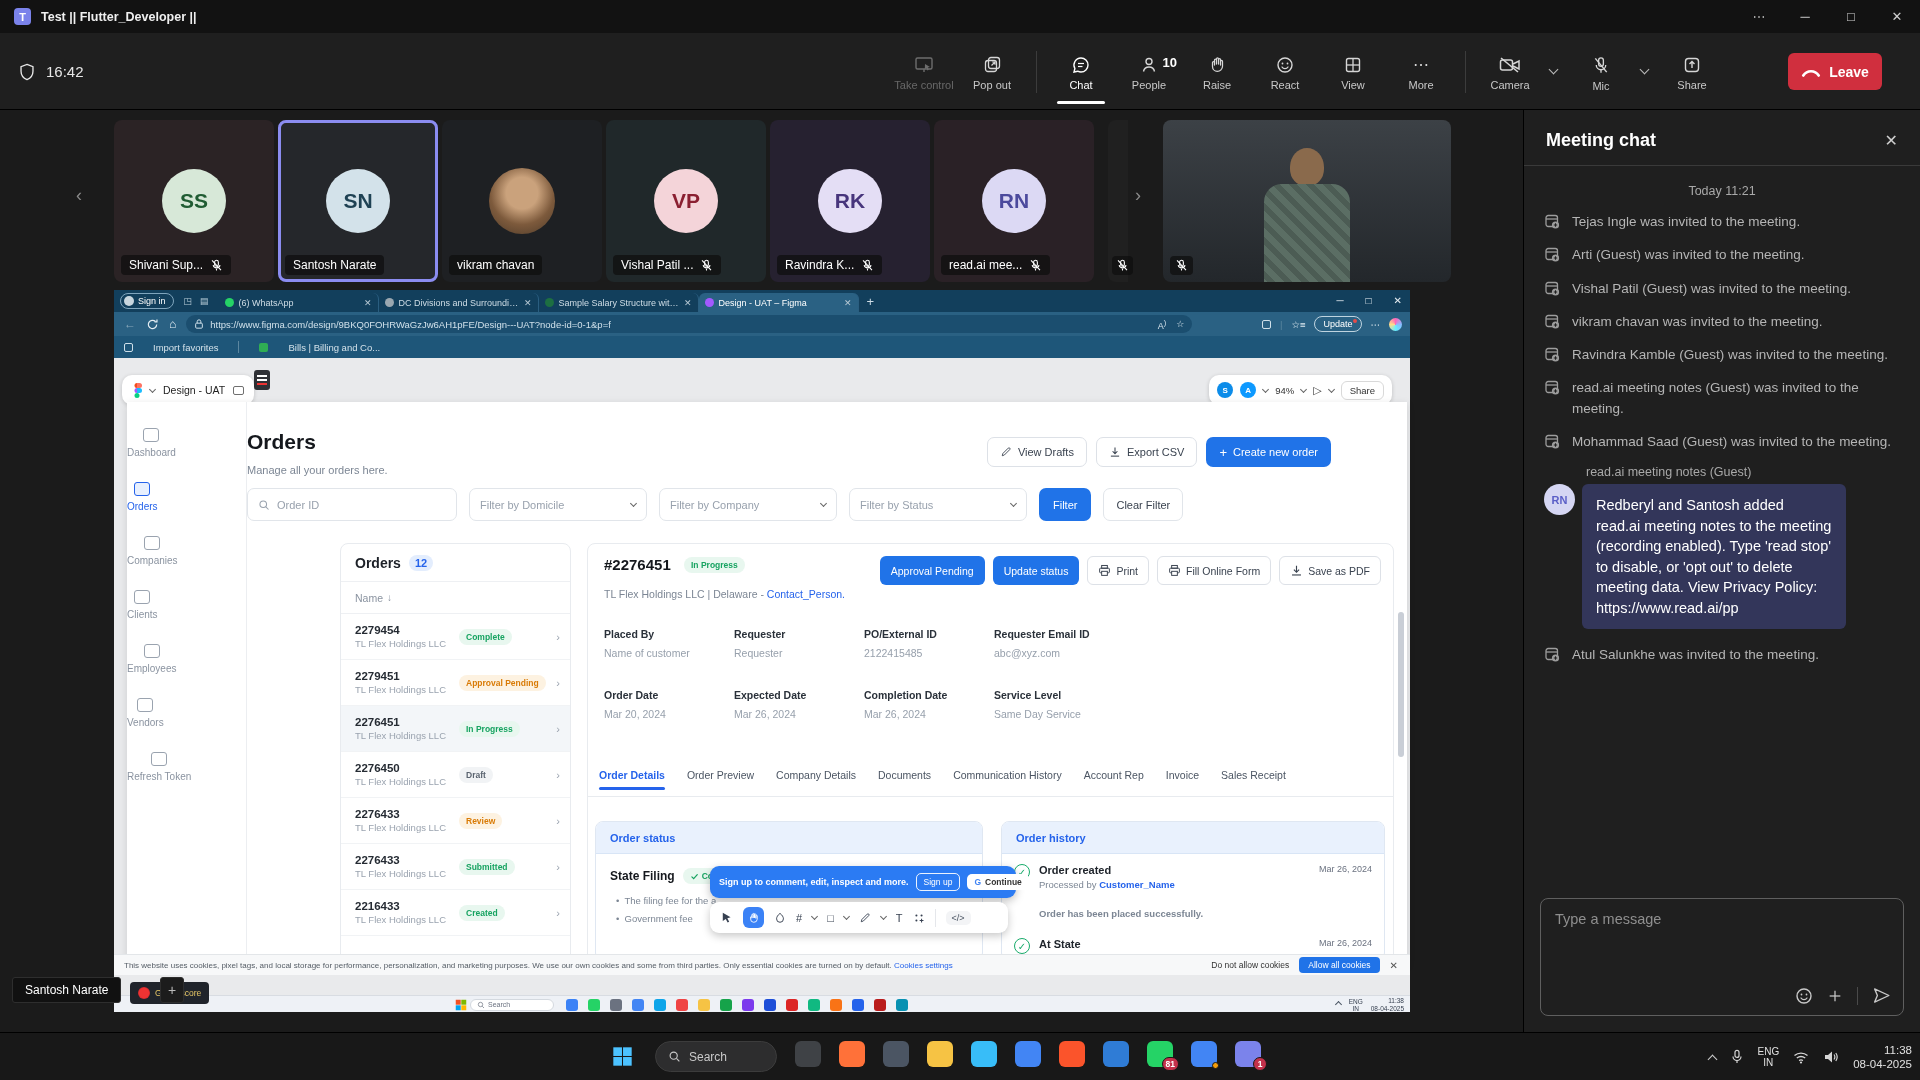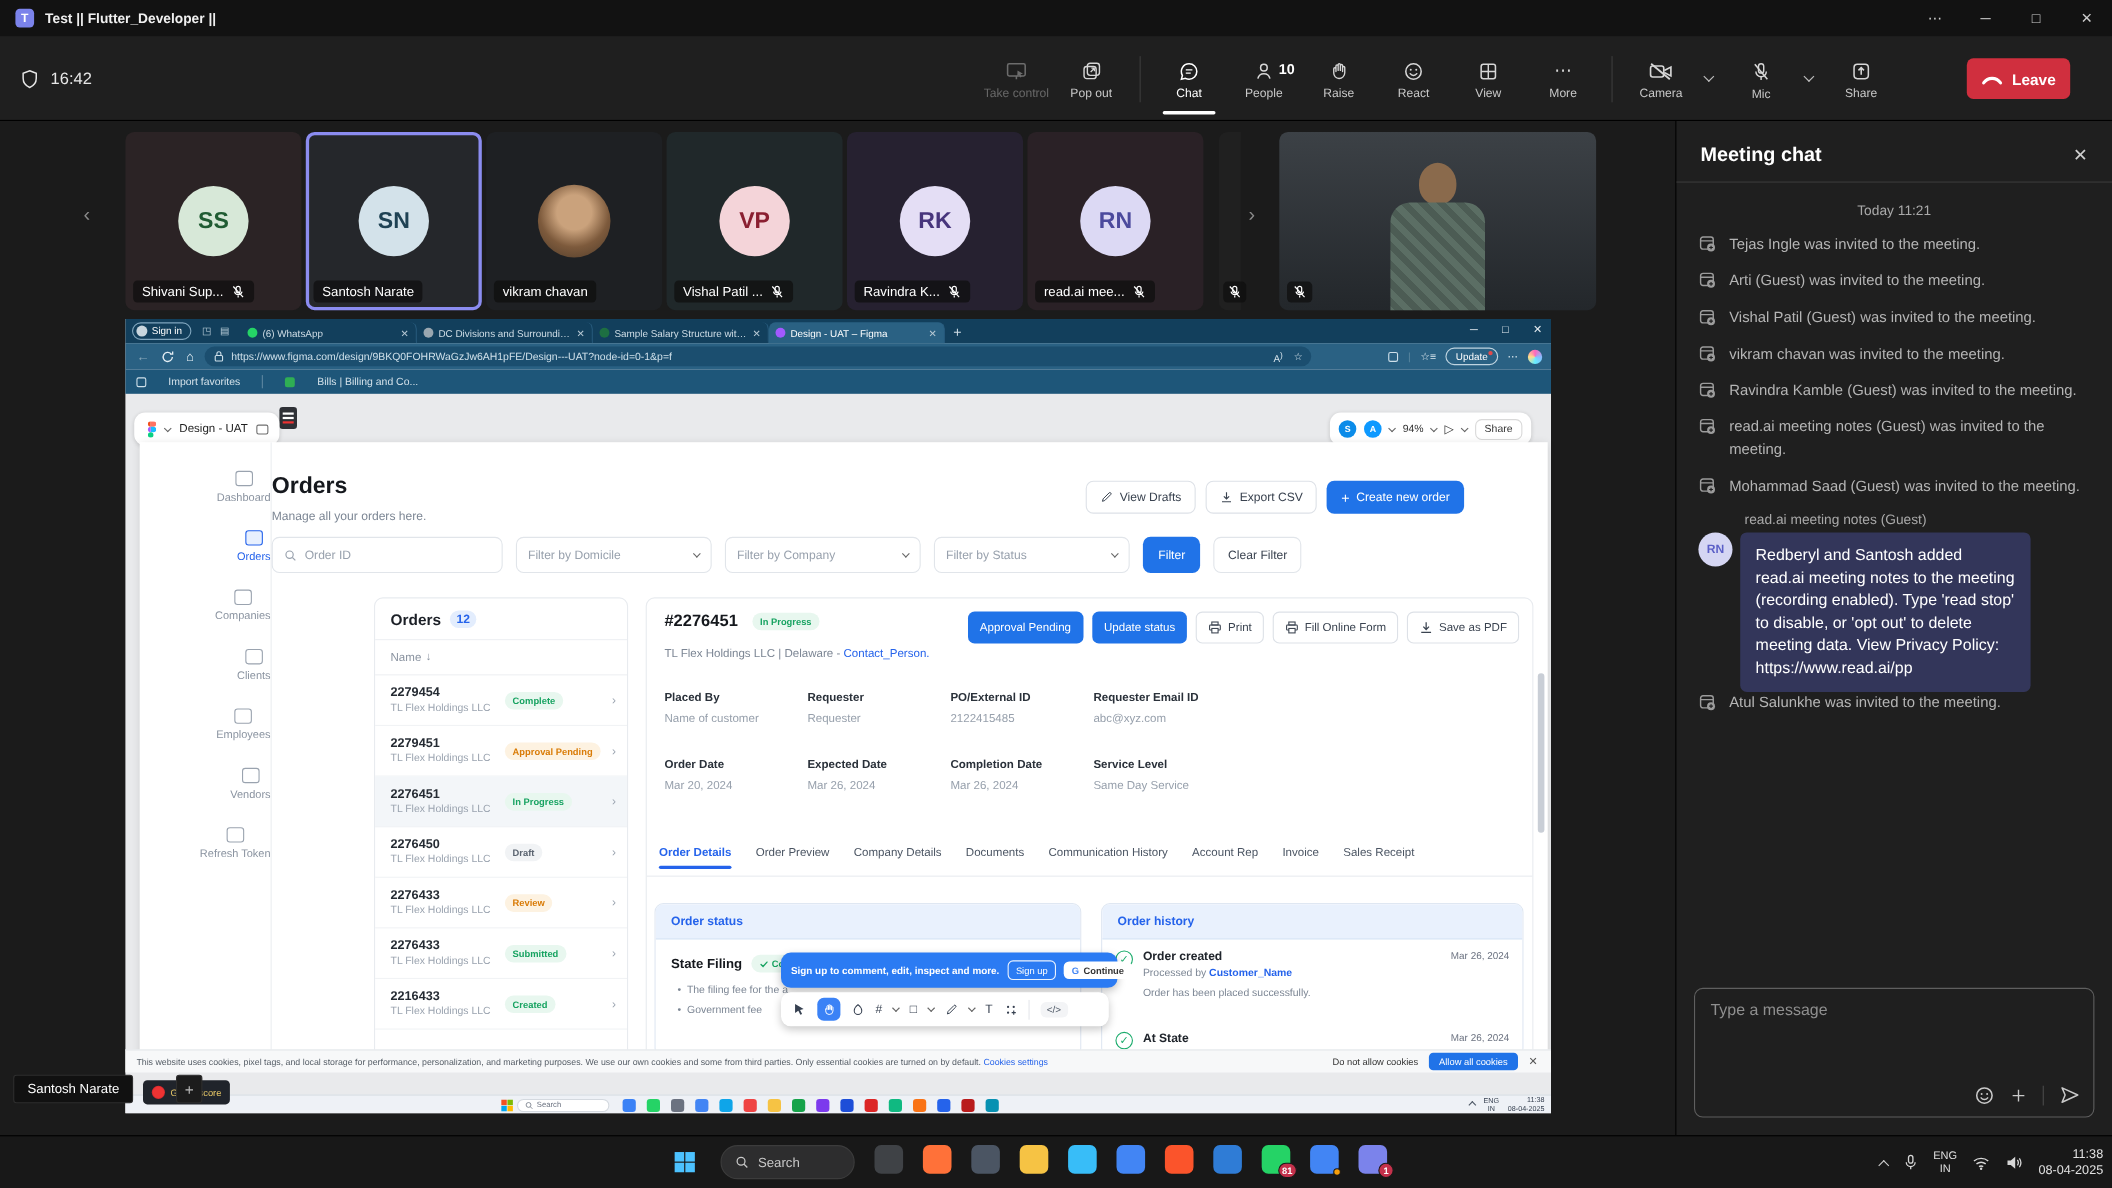--- a/index.html
+++ b/index.html
@@ -83,21 +83,21 @@
   .fg-panel-ic { width:11px; height:9px; border:1.2px solid #6f6f6f; border-radius:2px; }
   .fg-av { width:16px; height:16px; border-radius:50%; color:#fff; font-size:8px; font-weight:bold; display:flex; align-items:center; justify-content:center; }
   .fg-zoom { font-size:9.5px; color:#333; }
   .fg-share { border:1px solid #d9d9d9; border-radius:6px; font-size:9.5px; color:#333; padding:3px 8px; }
   .chev-s { display:inline-block; width:5px; height:5px; border-right:1.3px solid #666; border-bottom:1.3px solid #666; transform:rotate(45deg); margin-top:-2px; }
   .canvas-logo { position:absolute; left:140px; top:80px; width:16px; height:20px; background:#2f3136; border-radius:3px; }
   .canvas-logo::after { content:""; position:absolute; left:3px; top:5px; width:10px; height:2px; background:#fff; box-shadow:0 4px 0 #fff, 0 8px 0 #e33; }
 
   
   .frame { position:absolute; left:13px; top:112px; width:1280px; height:563px; background:#fff; box-shadow:0 2px 8px rgba(0,0,0,.12); overflow:hidden; }
-  .sidebar { position:absolute; left:0; top:0; width:120px; height:563px; border-right:1px solid #eceef1; padding-top:26px; display:flex; flex-direction:column; gap:24px; align-items:flex-end; }
+  .sidebar { position:absolute; left:0; top:0; width:120px; height:563px; border-right:1px solid #eceef1; padding-top:26px; display:flex; flex-direction:column; gap:24px; align-items:flex-start; }
   .sb-item { display:flex; flex-direction:column; align-items:center; gap:5px; color:#8a93a0; font-size:10px; }
   .sb-item .sb-ic { width:16px; height:14px; border:1.6px solid #9aa3af; border-radius:3px; }
   .sb-item.active { color:#2563eb; }
   .sb-item.active .sb-ic { border-color:#2563eb; background:#e8f0fe; }
   .main { position:absolute; left:100px; top:0; width:1180px; height:563px; }
   .pg-title { position:absolute; left:20px; top:28px; font-size:21px; font-weight:bold; color:#15181d; }
   .pg-sub { position:absolute; left:20px; top:62px; font-size:11px; color:#7c8694; }
   .hdr-btns { position:absolute; right:76px; top:35px; display:flex; gap:9px; }
   .w-btn { height:30px; border:1px solid #dde1e7; border-radius:7px; background:#fff; display:flex; align-items:center; gap:6px; padding:0 12px; font-size:11px; color:#3a4350; }
   .b-btn { height:30px; border-radius:7px; background:#2073e8; color:#fff; display:flex; align-items:center; gap:6px; padding:0 13px; font-size:11px; }
@@ -150,21 +150,21 @@
   .sp-head { height:32px; background:#e9f1fd; border-bottom:1px solid #d8e5f6; display:flex; align-items:center; padding:0 14px; font-size:11px; font-weight:bold; color:#2563eb; }
   .sf-row { position:absolute; left:14px; top:46px; display:flex; align-items:center; gap:8px; }
   .sf-name { font-size:12px; font-weight:bold; color:#15181d; }
   .sf-badge { font-size:8.5px; font-weight:bold; color:#17a361; background:#e8f7ef; border-radius:8px; padding:3px 7px; display:flex; gap:3px; align-items:center; }
   .sf-bul { position:absolute; left:20px; font-size:9.5px; color:#7c8694; }
   .h-entry { position:absolute; left:12px; right:12px; display:flex; gap:9px; }
   .h-check { width:16px; height:16px; border:1.6px solid #19ab6b; border-radius:50%; color:#19ab6b; font-size:10px; display:flex; align-items:center; justify-content:center; flex:0 0 16px; }
   .h-title { font-size:11px; font-weight:bold; color:#20252c; }
   .h-sub { font-size:9.5px; color:#7c8694; margin-top:3px; }
   .h-sub b { color:#2563eb; }
-  .h-note { font-size:9.5px; color:#7c8694; margin-top:7px; }
+  .h-note { font-size:9.5px; color:#7c8694; margin-top:18px;font-weight:bold; }
   .h-date { margin-left:auto; font-size:9px; color:#6b7280; white-space:nowrap; }
 
   .fg-banner { position:absolute; left:483px; top:464px; width:306px; height:32px; background:#2b7bf3; border-radius:9px; box-shadow:0 3px 8px rgba(0,0,0,.25); display:flex; align-items:center; gap:7px; padding:0 9px; z-index:5; }
   .fg-banner .bt { color:#fff; font-size:9px; font-weight:bold; white-space:nowrap; }
   .bn-signup { border:1px solid rgba(255,255,255,.9); border-radius:5px; color:#fff; font-size:8.5px; padding:3px 7px; white-space:nowrap; }
   .bn-cont { background:#fff; border-radius:5px; color:#333; font-size:8.5px; font-weight:bold; padding:3px 7px; display:flex; gap:4px; align-items:center; white-space:nowrap; }
   .bn-g { color:#4285f4; font-weight:bold; }
   .fg-tools { position:absolute; left:483px; top:500px; width:298px; height:31px; background:#fff; border-radius:9px; box-shadow:0 3px 8px rgba(0,0,0,.22); display:flex; align-items:center; gap:10px; padding:0 10px; z-index:5; color:#374151; font-size:11px; }
   .tool-hand { width:21px; height:21px; background:#3b82f6; border-radius:6px; color:#fff; display:flex; align-items:center; justify-content:center; }
   .tool-div { width:1px; height:18px; background:#e5e7eb; }
@@ -200,21 +200,21 @@
   .cp-divider { height:1px; background:#3a3a3a; }
   .cp-body { padding:10px 20px 0 20px; }
   .cp-date { text-align:center; font-size:12.5px; color:#a9a9a9; margin:8px 0 14px 0; }
   .sys-msg { display:flex; gap:11px; margin-bottom:13px; }
   .sys-ic { flex:0 0 17px; color:#9c9c9c; margin-top:1px; }
   .sys-txt { font-size:13.5px; color:#b5b5b5; line-height:1.5; }
   .bot-sender { margin:8px 0 5px 42px; font-size:12.5px; color:#a9a9a9; }
   .bot-row { display:flex; gap:7px; align-items:flex-start; }
   .bot-av { flex:0 0 31px; width:31px; height:31px; border-radius:50%; background:#d5d6f3; color:#5b5fc7; font-size:11px; font-weight:bold; display:flex; align-items:center; justify-content:center; }
   .bot-bubble { background:#33365a; border-radius:6px; padding:11px 14px; width:264px; color:#fff; font-size:14.5px; line-height:1.42; }
-  .after-block { }
+  .after-block { margin-top:16px; }
   .cp-input { position:absolute; left:16px; right:16px; bottom:16px; height:118px; border:1px solid #5f5f5f; border-radius:8px; background:#1f1f1f; }
   .cp-input input { position:absolute; left:14px; top:12px; width:250px; background:transparent; border:none; outline:none; color:#d8d8d8; font-size:14.5px; font-family:"Liberation Sans",sans-serif; }
   .cp-input input::placeholder { color:#8f8f8f; }
   .ci-icons { position:absolute; right:12px; bottom:10px; display:flex; align-items:center; gap:14px; color:#c9c9c9; }
   .ci-div { width:1px; height:18px; background:#4a4a4a; }
 
   
   .taskbar { position:absolute; left:0; top:1032px; width:1920px; height:48px; background:#181818; border-top:1px solid #000; }
   .tb-start { position:absolute; left:612px; top:13px; }
   .tb-search { position:absolute; left:655px; top:8px; width:122px; height:31px; background:#2d2d2e; border:1px solid #3c3c3c; border-radius:16px; display:flex; align-items:center; gap:8px; padding:0 12px; color:#c9c9c9; font-size:12px; }

